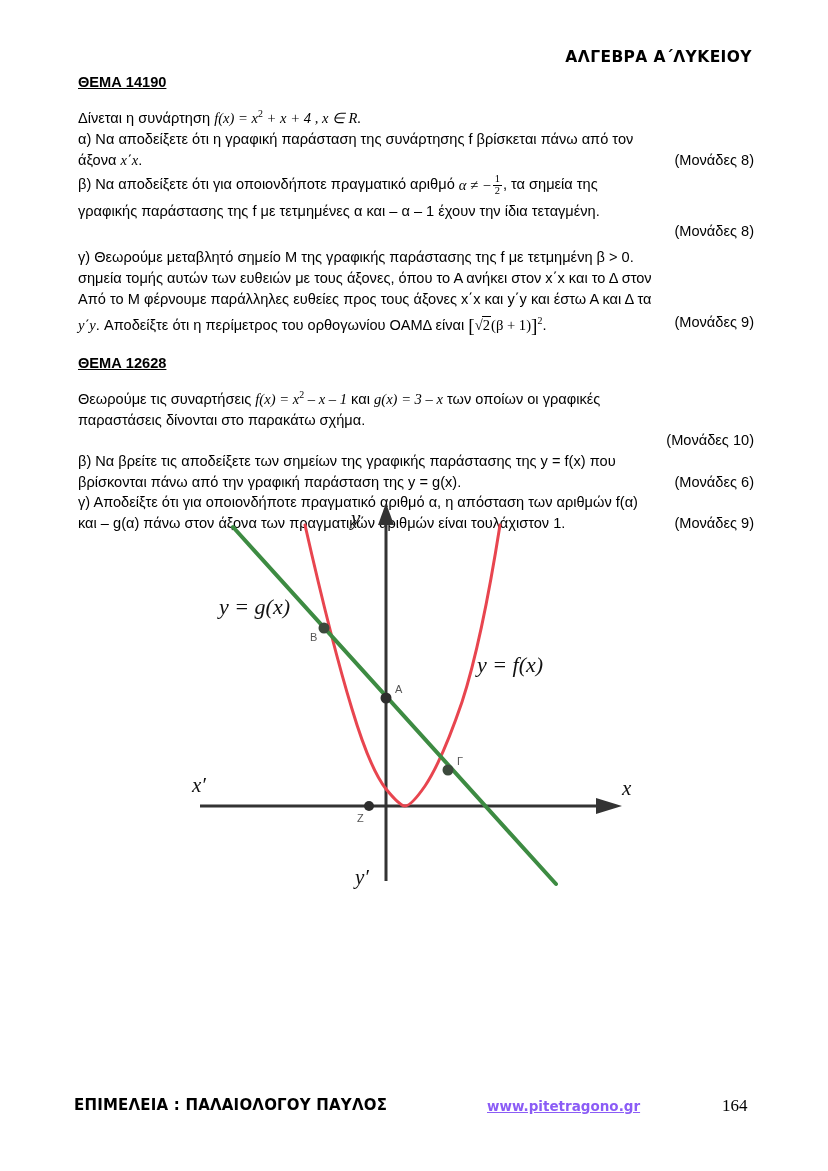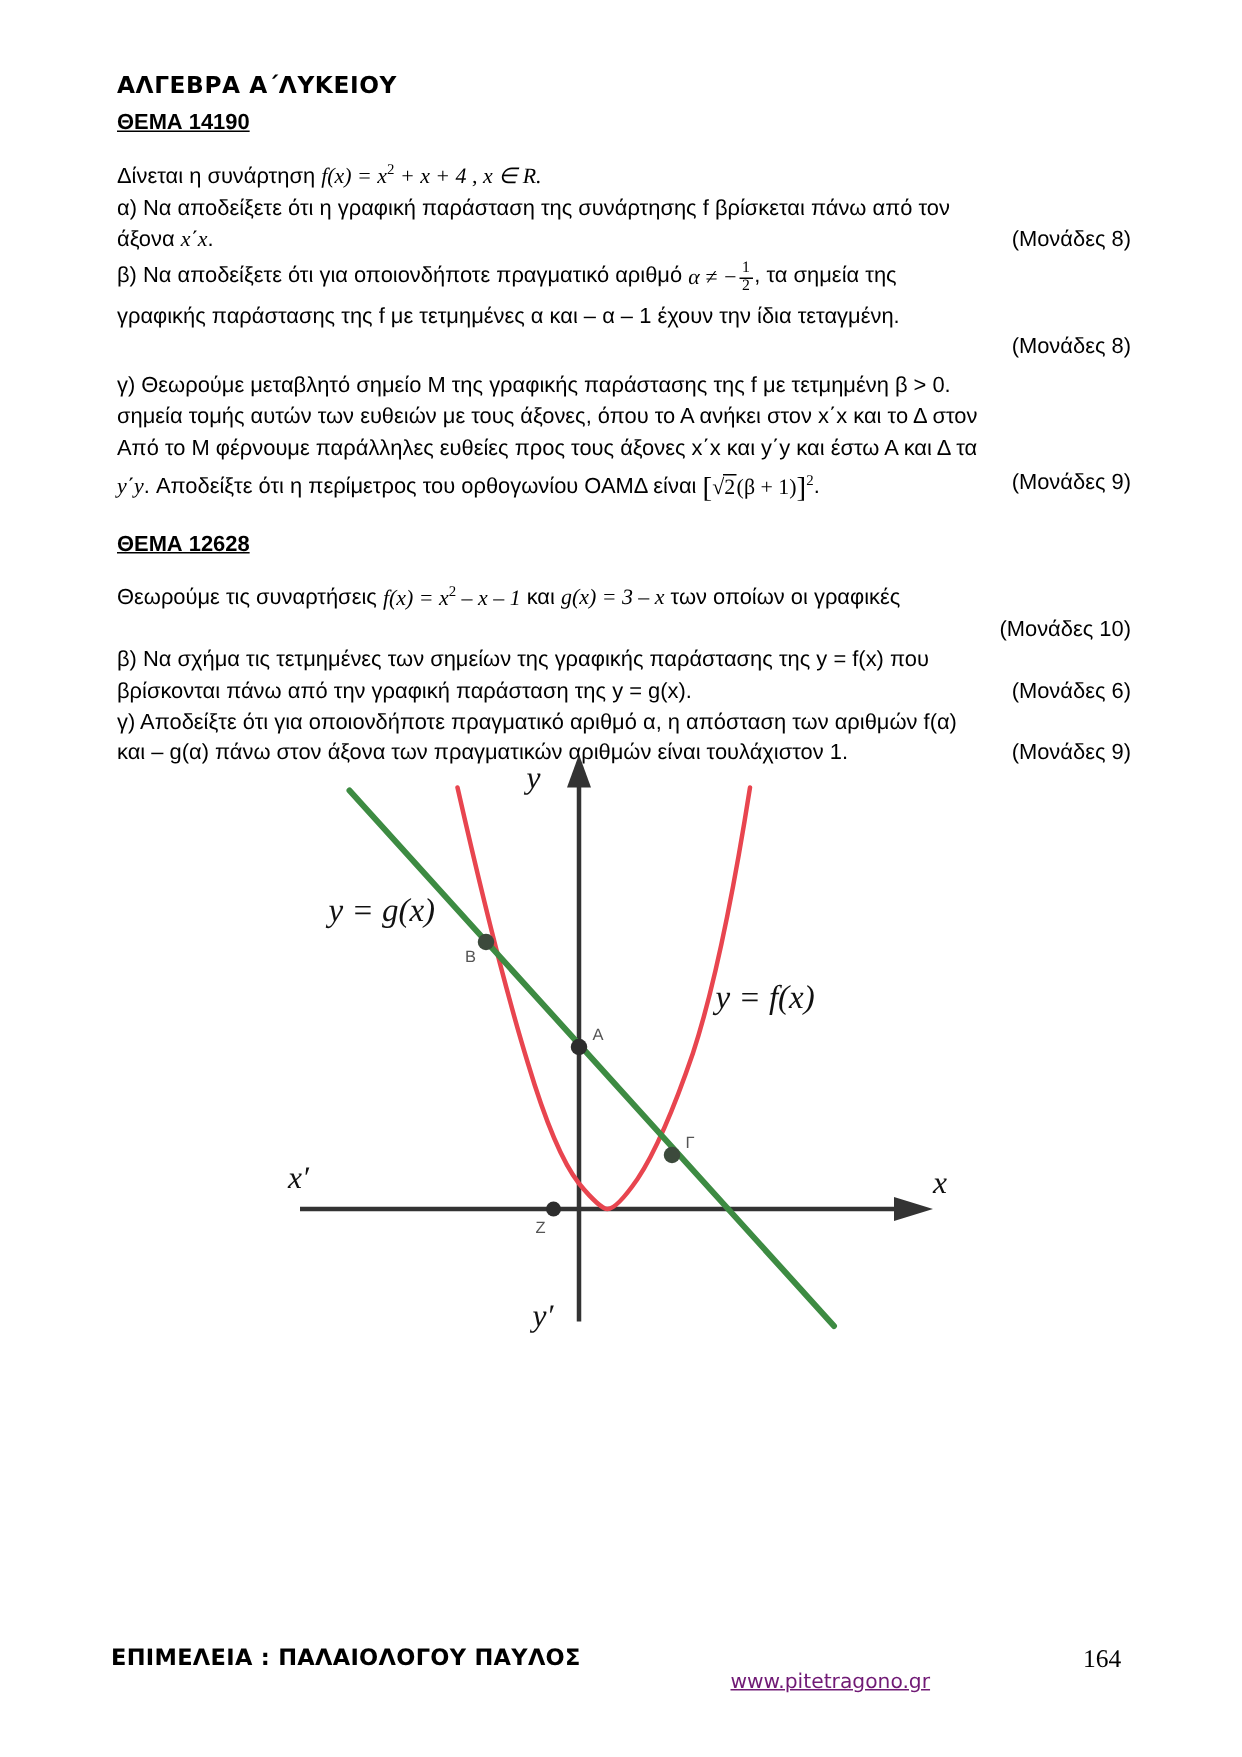--- a/index.html
+++ b/index.html
@@ -19,21 +19,21 @@
     position: absolute;
     left: 0; top: 0;
     width: 828px; height: 1171px;
   }
 
   
   .doc-header {
     position: absolute;
     left: 78px; top: 48px;
     width: 674px;
-    text-align: left;
+    text-align: right;
     font-family: "DejaVu Sans", sans-serif;
     font-weight: bold;
     font-size: 15.5px;
     letter-spacing: 0.4px;
   }
 
   
   .content {
     position: absolute;
     left: 78px; top: 72px;
@@ -115,25 +115,25 @@
   .footer-name {
     position: absolute;
     left: 74px; top: 0;
     font-family: "DejaVu Sans", sans-serif;
     font-weight: bold;
     font-size: 15px;
     letter-spacing: 0.2px;
   }
   .footer-link {
     position: absolute;
-    left: 487px; top: 17px;
+    left: 487px; top: 2px;
     font-family: "DejaVu Sans", sans-serif;
-    font-weight: normal;
+    font-weight: bold;
     font-size: 13.5px;
-    color: #701a75;
+    color: #8b5cf6;
     text-decoration: underline;
   }
   .footer-page {
     position: absolute;
     left: 722px; top: 0;
     font-family: "Liberation Serif", serif;
     font-size: 17px;
   }
 </style>
 </head>
@@ -174,26 +174,27 @@
       <span class="marks">(Μονάδες 9)</span>
       <span class="mono-math">y΄y</span><span>. Αποδείξτε ότι η περίμετρος του ορθογωνίου ΟΑΜΔ είναι </span><span class="mono-math"><span class="bigbr">[</span><span class="sqrt">√<span class="radicand">2</span></span><span class="up">(β + 1)</span><span class="bigbr">]</span><span class="sup">2</span></span><span>.</span>
     </p>
 
     <p class="thema second">ΘΕΜΑ 12628</p>
 
     <p class="just">
       <span>Θεωρούμε τις συναρτήσεις </span><span class="mono-math"><span>f(x) = x</span><span class="sup">2</span><span> – x – 1</span></span><span>  και  </span><span class="mono-math">g(x) = 3 – x</span><span> των οποίων οι γραφικές</span>
     </p>
 
+    <p class="line">παραστάσεις δίνονται στο παρακάτω σχήμα.</p>
 
     <p class="line clearfix">
       <span class="marks">(Μονάδες 10)</span>
     </p>
 
-    <p class="just">β) Να σχήμα τις τετμημένες των σημείων της γραφικής παράστασης της y = f(x) που</p>
+    <p class="just">β) Να βρείτε τις αποδείξετε των σημείων της γραφικής παράστασης της y = f(x) που</p>
 
     <p class="line clearfix">
       <span class="marks">(Μονάδες 6)</span>
       <span>βρίσκονται πάνω από την γραφική παράσταση της y = g(x).</span>
     </p>
 
     <p class="just">γ) Αποδείξτε ότι για οποιονδήποτε πραγματικό αριθμό α, η απόσταση των αριθμών f(α)</p>
 
     <p class="line clearfix">
       <span class="marks">(Μονάδες 9)</span>

